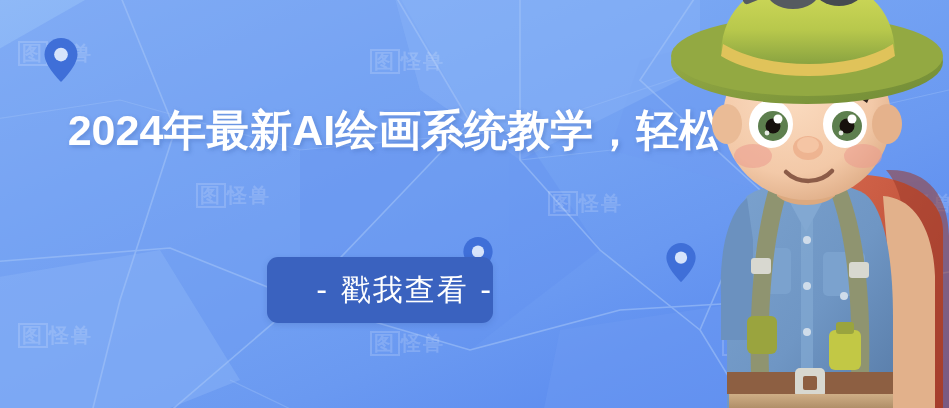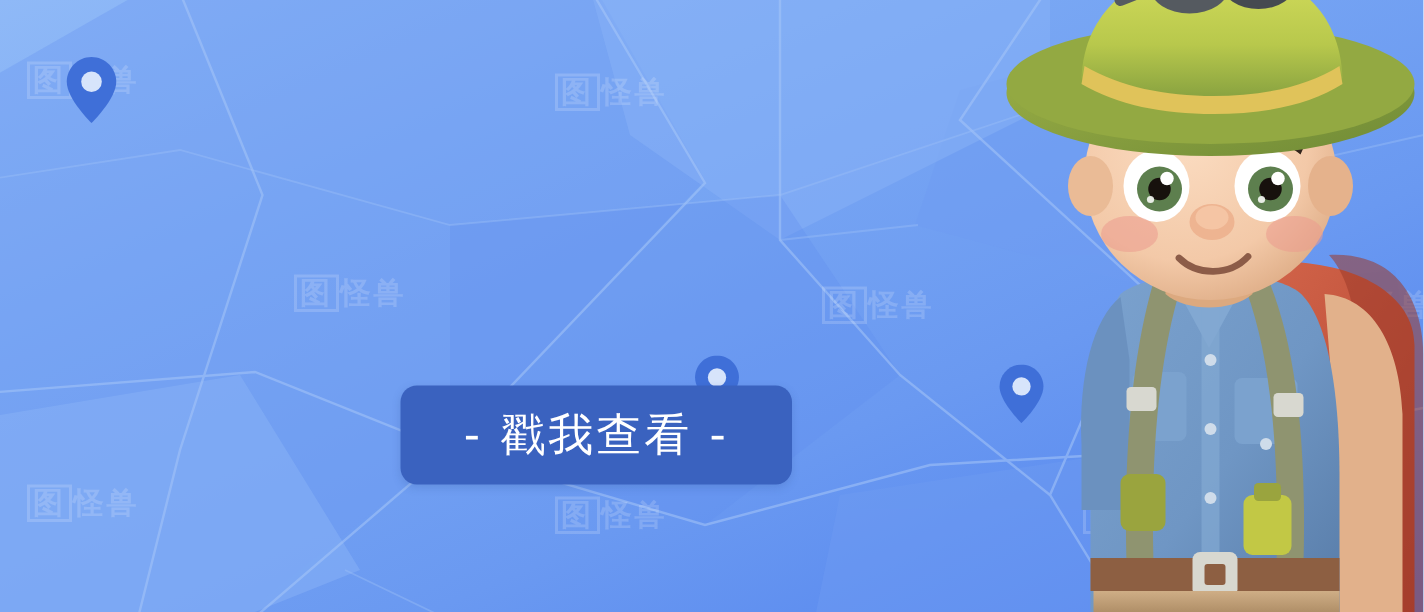--- a/index.html
+++ b/index.html
@@ -58,24 +58,24 @@
     text-shadow:
       0 0 3px rgba(120,160,230,.55),
       2px 2px 4px rgba(70,110,190,.45);
     font-family:"Liberation Sans","DejaVu Sans",sans-serif;
   }
 
   
   .cta{
     position:absolute;
     left:267px;top:257px;
-    width:261px;height:66px;
+    width:226px;height:66px;
     background:#3a62bf;
     border-radius:11px;
-    display:flex;align-items:center;justify-content:center;
+    display:flex;align-items:center;justify-content:flex-end;
     cursor:pointer;
     z-index:7;
     box-shadow:0 2px 6px rgba(40,70,140,.18);
   }
   .cta-label{
     color:#ffffff;
     font-size:30px;
     font-weight:500;
     letter-spacing:2px;
     white-space:nowrap;
@@ -163,20 +163,21 @@
     </svg>
   </div>
   <div class="pin" style="left:666px;top:243px;z-index:4">
     <svg width="30" height="39" viewBox="0 0 24 32">
       <path d="M12 0C5.4 0 0 5.4 0 12c0 8.4 12 20 12 20s12-11.6 12-20c0-6.6-5.4-12-12-12z" fill="#3f6fd8"></path>
       <circle cx="12" cy="12" r="5" fill="#d7e4fb"></circle>
     </svg>
   </div>
 
   <div class="headline">
+    <span class="line">2024年最新AI绘画系统教学，轻松</span>
   </div>
 
   <div class="cta">
     <span class="cta-label">- 戳我查看 -</span>
   </div>
 
   <div class="character">
     <svg viewBox="0 0 310 408" preserveAspectRatio="xMidYMin meet">
       <defs>
         <radialGradient id="skinG" cx="40%" cy="35%" r="70%">

